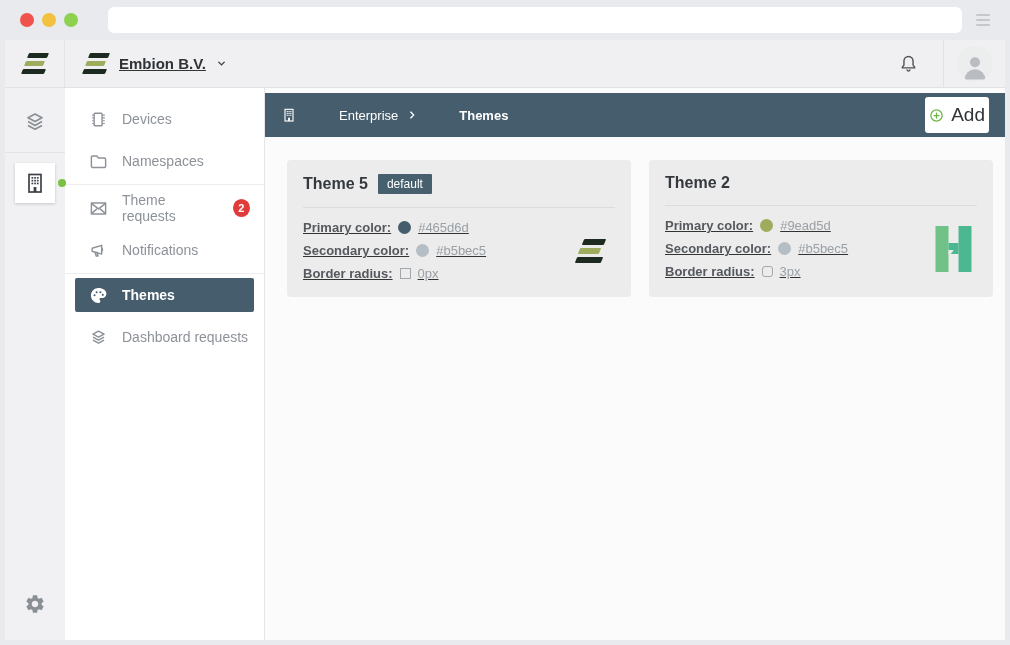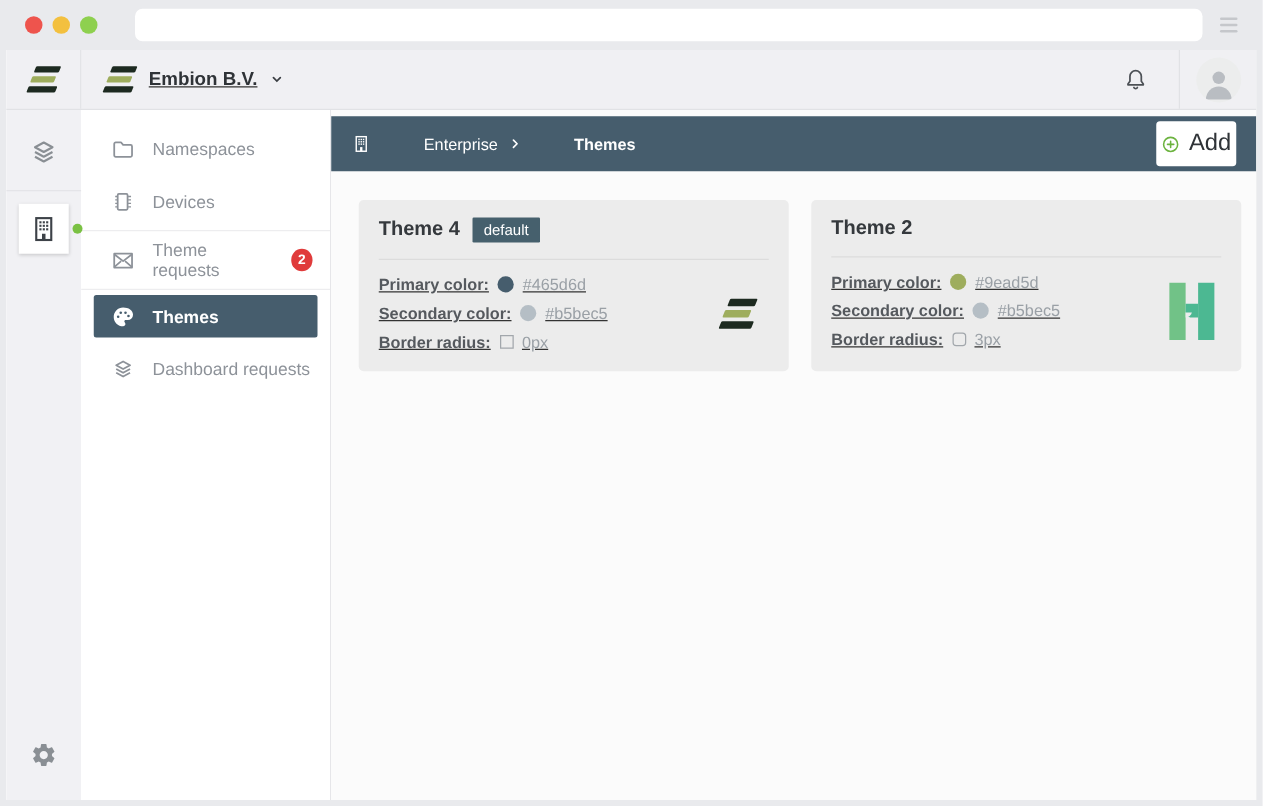--- a/index.html
+++ b/index.html
@@ -202,41 +202,48 @@
       </button>
       <button class="rail-item rail-bottom">
         <svg width="22" height="22" viewBox="0 0 24 24" fill="currentColor">
           <path d="M19.14 12.94c.04-.3.06-.61.06-.94s-.02-.64-.07-.94l2.03-1.58c.18-.14.23-.41.12-.61l-1.92-3.32c-.12-.22-.37-.29-.59-.22l-2.39.96c-.5-.38-1.03-.7-1.62-.94L14.4 2.81c-.04-.24-.24-.41-.48-.41h-3.84c-.24 0-.43.17-.47.41l-.36 2.54c-.59.24-1.13.57-1.62.94l-2.39-.96c-.22-.08-.47 0-.59.22L2.74 8.87c-.12.21-.08.47.12.61l2.03 1.58c-.05.3-.09.63-.09.94s.02.64.07.94l-2.03 1.58c-.18.14-.23.41-.12.61l1.92 3.32c.12.22.37.29.59.22l2.39-.96c.5.38 1.03.7 1.62.94l.36 2.54c.05.24.24.41.48.41h3.84c.24 0 .44-.17.47-.41l.36-2.54c.59-.24 1.13-.56 1.62-.94l2.39.96c.22.08.47 0 .59-.22l1.92-3.32c.12-.22.07-.47-.12-.61l-2.01-1.58zM12 15.6c-1.98 0-3.6-1.62-3.6-3.6s1.62-3.6 3.6-3.6 3.6 1.62 3.6 3.6-1.62 3.6-3.6 3.6z"></path>
         </svg>
       </button>
     </nav>
 
     <nav class="sidebar">
       <div class="side-item">
-        <svg class="s-icon" viewBox="0 0 24 24" fill="none" stroke="currentColor" stroke-width="1.8" stroke-linejoin="round">
-          <path d="M3 6.5a1.5 1.5 0 011.5-1.5H10l2 2.5h7.5A1.5 1.5 0 0121 9v9a1.5 1.5 0 01-1.5 1.5h-15A1.5 1.5 0 013 18z"></path>
-        </svg>
-        <span>Namespaces</span>
-      </div>
-      <div class="side-item">
         <svg class="s-icon" viewBox="0 0 24 24" fill="none" stroke="currentColor" stroke-width="1.8">
           <rect x="6.5" y="4" width="10" height="16" rx="1.2"></rect>
           <path d="M17 6.5h3M17 10h3M17 13.5h3M17 17h3" stroke-width="1.4"></path>
           <path d="M4 6.5h2M4 10h2M4 13.5h2M4 17h2" stroke-width="1.4"></path>
         </svg>
         <span>Devices</span>
       </div>
+      <div class="side-item">
+        <svg class="s-icon" viewBox="0 0 24 24" fill="none" stroke="currentColor" stroke-width="1.8" stroke-linejoin="round">
+          <path d="M3 6.5a1.5 1.5 0 011.5-1.5H10l2 2.5h7.5A1.5 1.5 0 0121 9v9a1.5 1.5 0 01-1.5 1.5h-15A1.5 1.5 0 013 18z"></path>
+        </svg>
+        <span>Namespaces</span>
+      </div>
       <div class="side-divider"></div>
       <div class="side-item">
         <svg class="s-icon" viewBox="0 0 24 24" fill="none" stroke="currentColor" stroke-width="1.8" stroke-linejoin="round">
           <rect x="3" y="5" width="18" height="14"></rect>
           <path d="M3 5.5l9 7 9-7M3 18.5l7-6M21 18.5l-7-6"></path>
         </svg>
         <span>Theme requests</span>
         <span class="count-badge">2</span>
+      </div>
+      <div class="side-item">
+        <svg class="s-icon" viewBox="0 0 24 24" fill="none" stroke="currentColor" stroke-width="1.8" stroke-linejoin="round">
+          <path d="M16 5.5v11l-12-3.6V9.1z"></path>
+          <path d="M7.5 13.8l1.6 5.2h2.3l-1.6-5.4M16 9a2.5 2.5 0 010 4"></path>
+        </svg>
+        <span>Notifications</span>
       </div>
       <div class="side-divider"></div>
       <div class="side-item active">
         <svg class="s-icon" viewBox="0 0 24 24" fill="currentColor">
           <path d="M12 2.5C6.8 2.5 2.5 6.8 2.5 12S6.8 21.5 12 21.5c1.3 0 2.3-1 2.3-2.3 0-.6-.2-1.1-.6-1.5-.3-.4-.5-.8-.5-1.2 0-.8.6-1.4 1.4-1.4h2.1a5.3 5.3 0 005.3-5.3c0-4.5-4.5-7.3-10-7.3z"></path>
           <g fill="#465d6d">
             <circle cx="7" cy="11.8" r="1.3"></circle>
               <circle cx="9.6" cy="7.8" r="1.3"></circle>
               <circle cx="14.4" cy="7.8" r="1.3"></circle>
               <circle cx="17.4" cy="11.2" r="1.3"></circle>
@@ -284,21 +291,21 @@
               <path d="M12 8v8M8 12h8"></path>
           </svg>
           <span>Add</span>
         </button>
       </div>
 
       <div class="cards">
 
         <section class="theme-card">
           <div class="card-title-row">
-            <h2 class="card-title">Theme 4</h2>
+            <h2 class="card-title">Theme 5</h2>
             <span class="default-badge">default</span>
           </div>
           <div class="card-divider"></div>
           <div class="card-body">
             <div class="props">
               <div class="prop-row">
                 <span class="prop-label">Primary color:</span>
                 <span class="color-dot" style="background-color: rgb(70, 93, 109);"></span>
                 <span class="prop-value">#465d6d</span>
               </div>

